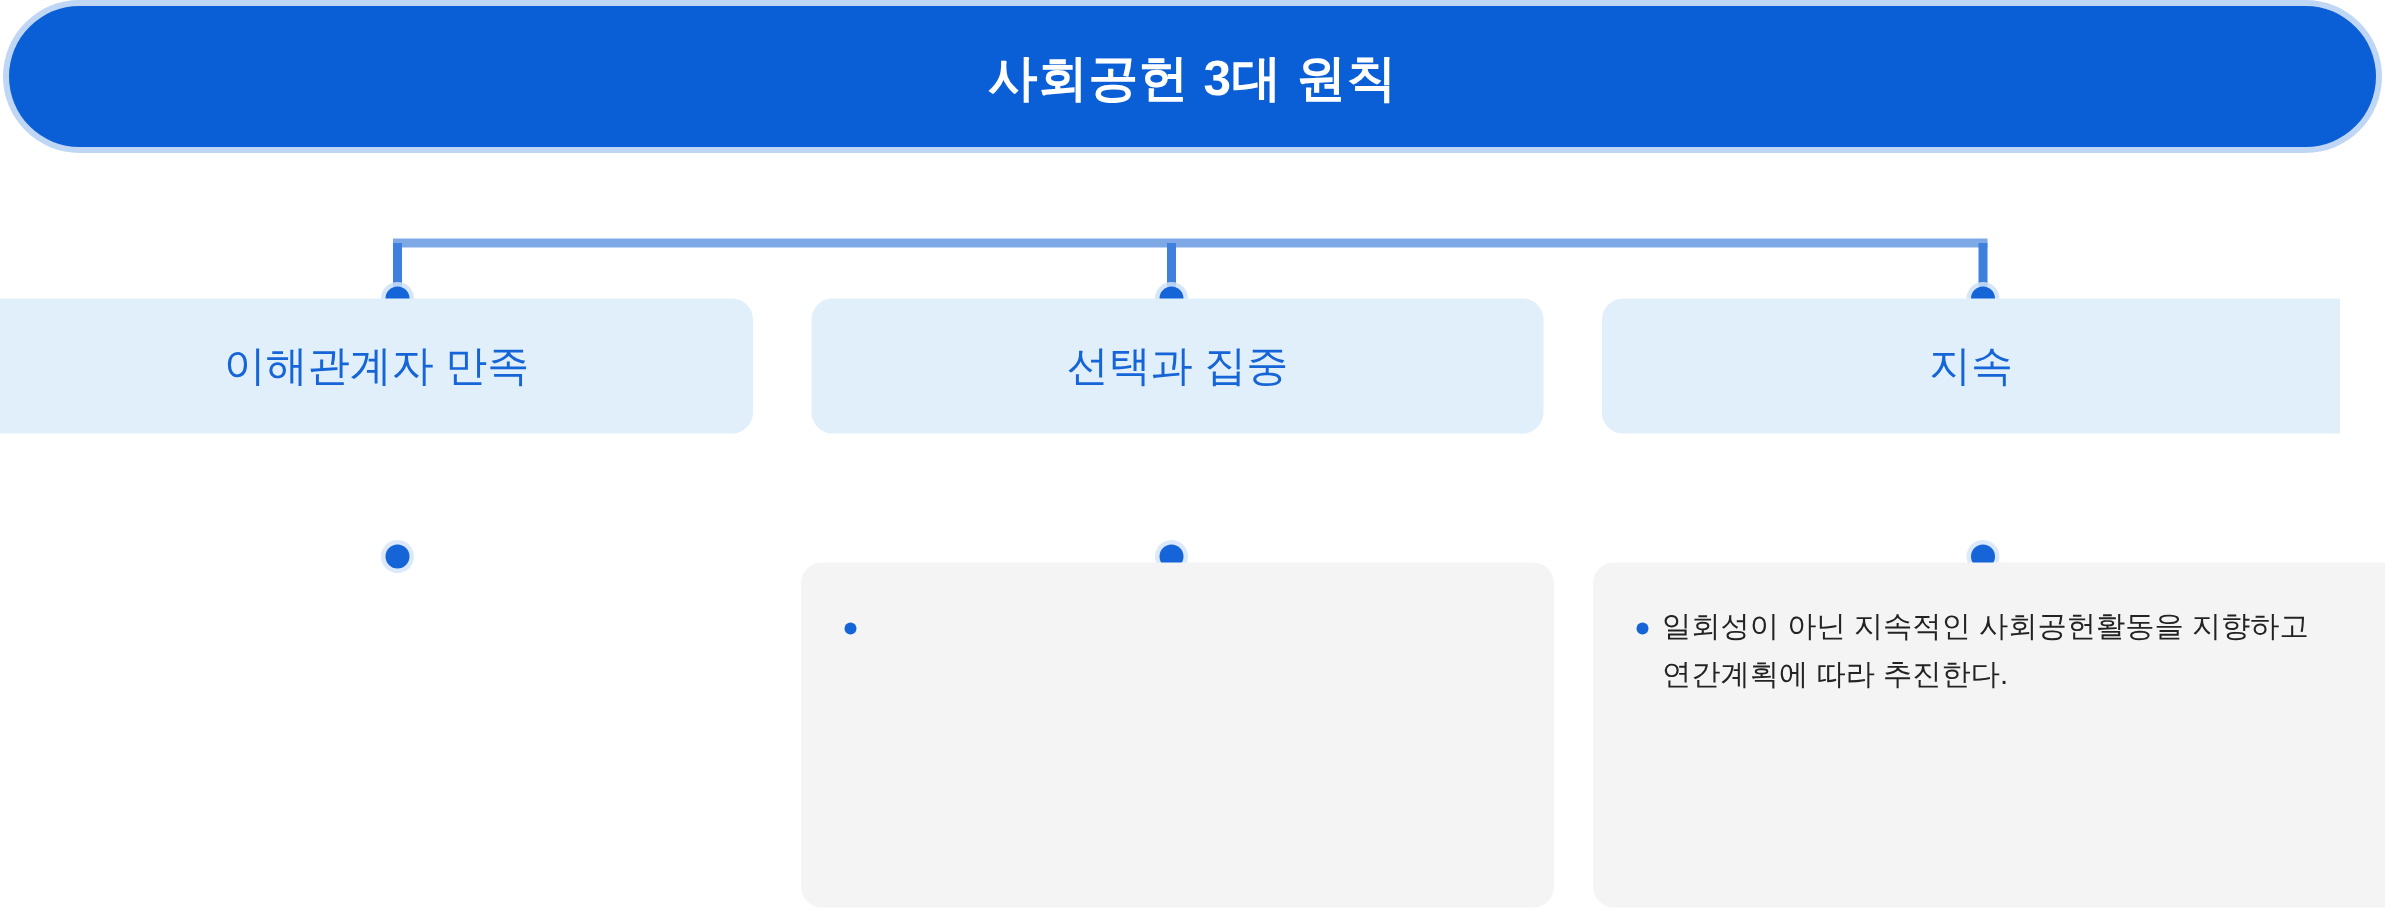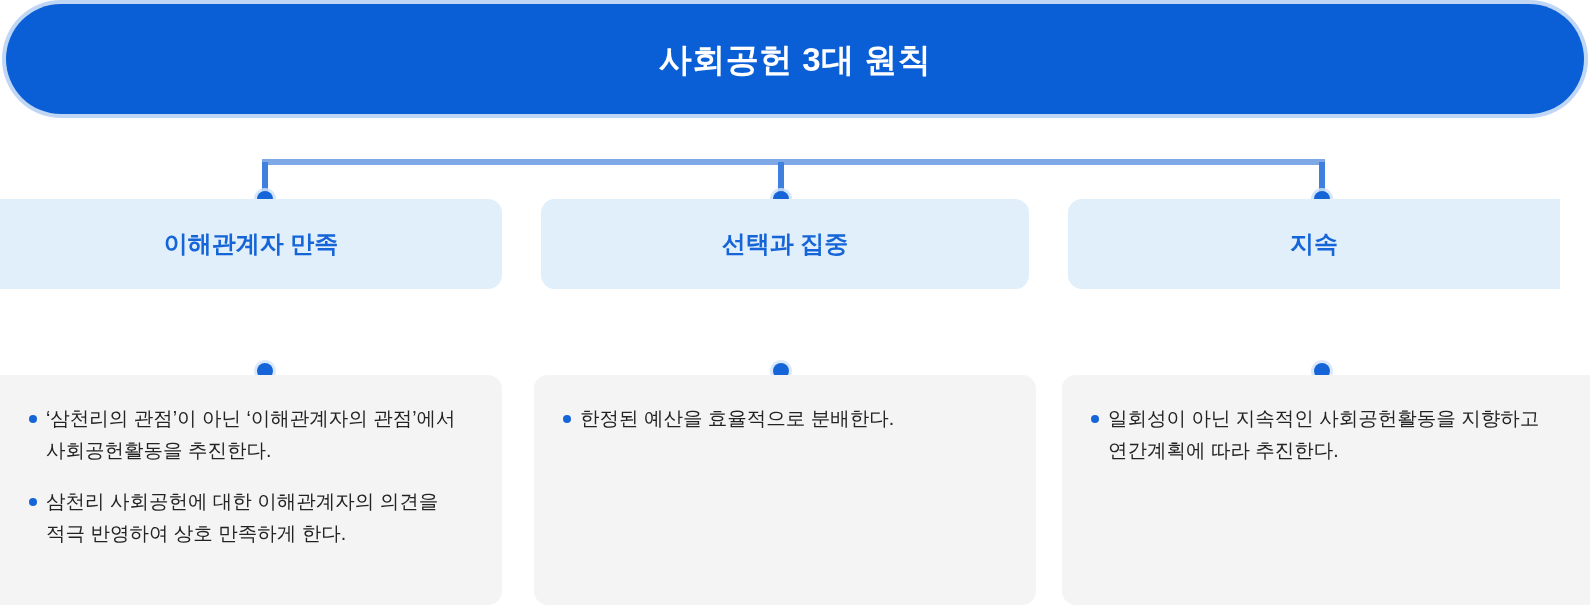--- a/index.html
+++ b/index.html
@@ -17,21 +17,21 @@
     background: #ffffff;
     overflow: hidden;
   }
 
   
   .header-pill {
     position: absolute;
     left: 6px;
     top: 4px;
     width: 1578px;
-    height: 110px;
+    height: 94px;
     background: #0b5fd6;
     border-radius: 56px;
     box-shadow: 0 0 0 4px rgba(138,180,235,0.55);
     display: flex;
     align-items: center;
     justify-content: center;
   }
   .header-title {
     color: #ffffff;
     font-size: 33px;
@@ -60,22 +60,22 @@
     display: flex;
     align-items: center;
     justify-content: center;
   }
   .cat-box-1 { left: 0px;    width: 502px; border-radius: 0 14px 14px 0; }
   .cat-box-2 { left: 541px;  width: 488px; border-radius: 14px; }
   .cat-box-3 { left: 1068px; width: 492px; border-radius: 14px 0 0 14px; }
 
   .cat-label {
     color: #1565d8;
-    font-size: 24px;
-    font-weight: bold;
+    font-size: 28px;
+    font-weight: normal;
     line-height: 1;
   }
 
   
   .detail-panel {
     position: absolute;
     top: 375px;
     height: 230px;
     background: #f4f4f5;
     border-radius: 14px;
@@ -166,38 +166,25 @@
   <div class="cat-box cat-box-1">
     <span class="cat-label">이해관계자 만족</span>
   </div>
   <div class="cat-box cat-box-2">
     <span class="cat-label">선택과 집중</span>
   </div>
   <div class="cat-box cat-box-3">
     <span class="cat-label">지속</span>
   </div>
 
-  <div class="detail-panel detail-panel-1">
-    <ul class="bullet-list">
-      <li class="bullet-item">
-        <span class="bullet-dot"></span>
-        <span>‘삼천리의 관점’이 아닌 ‘이해관계자의 관점’에서 사회공헌활동을 추진한다.</span>
-      </li>
-      <li class="bullet-item">
-        <span class="bullet-dot"></span>
-        <span>삼천리 사회공헌에 대한 이해관계자의 의견을 적극 반영하여 상호 만족하게 한다.</span>
-      </li>
-    </ul>
-  </div>
 
   <div class="detail-panel detail-panel-2">
     <ul class="bullet-list">
       <li class="bullet-item">
         <span class="bullet-dot"></span>
-        <span>한정된 예산을 효율적으로 분배한다.</span>
       </li>
     </ul>
   </div>
 
   <div class="detail-panel detail-panel-3">
     <ul class="bullet-list">
       <li class="bullet-item">
         <span class="bullet-dot"></span>
         <span>일회성이 아닌 지속적인 사회공헌활동을 지향하고 연간계획에 따라 추진한다.</span>
       </li>

